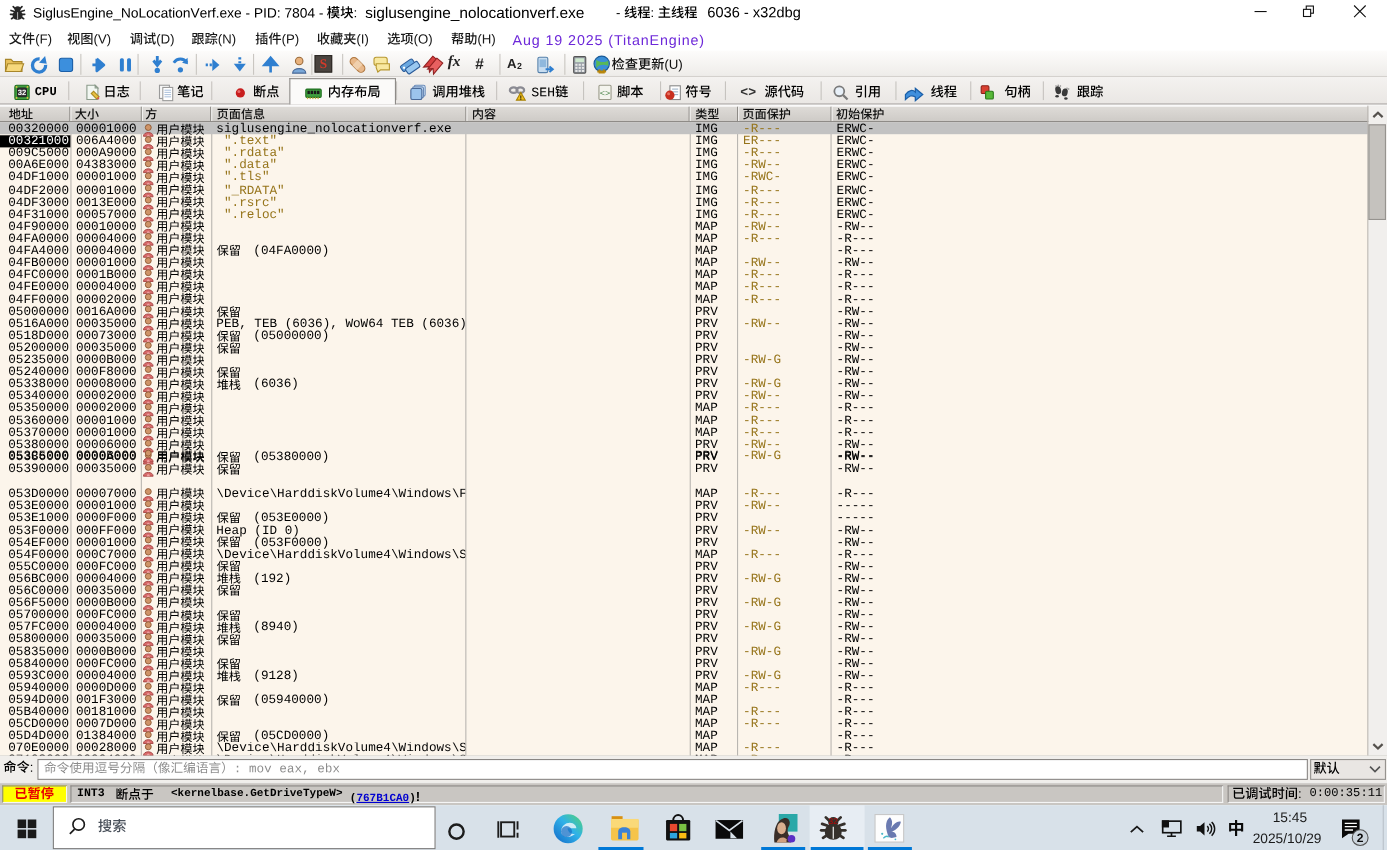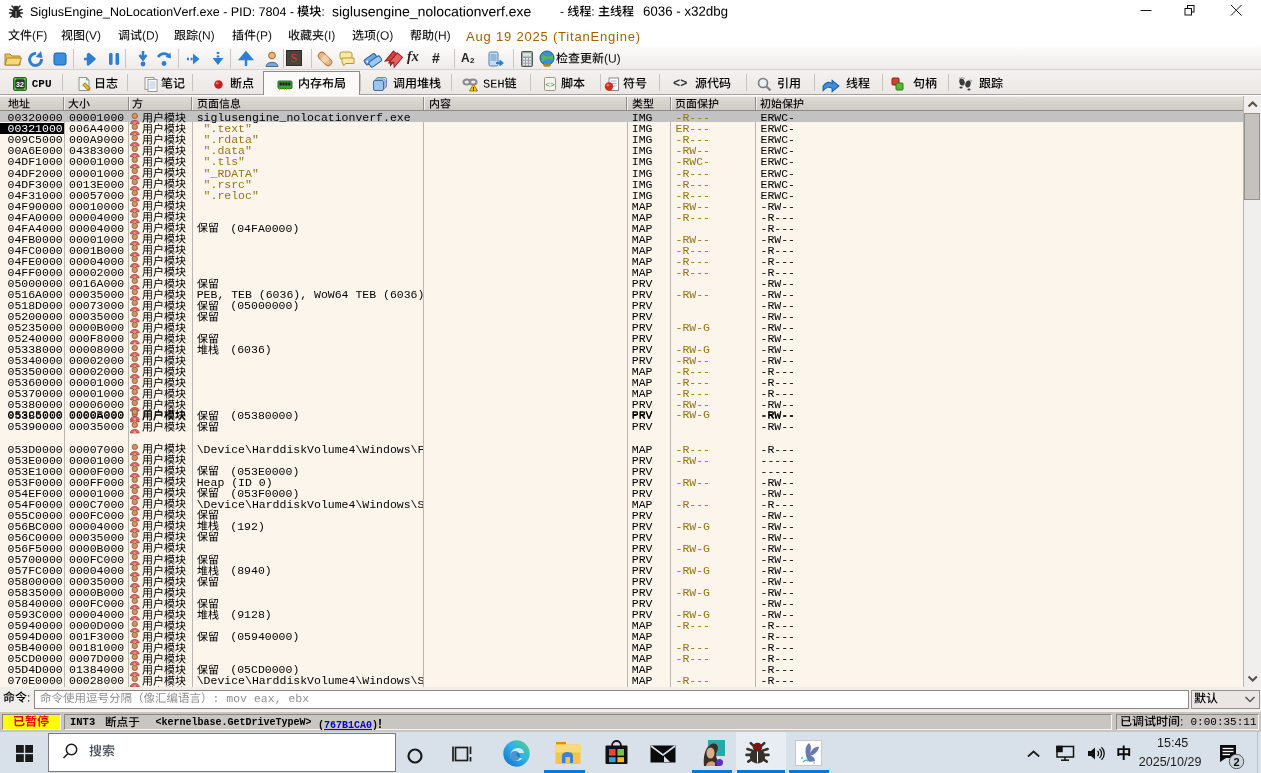--- a/index.html
+++ b/index.html
@@ -208,21 +208,21 @@
   </svg>
 <svg style="position:absolute;left:410px;top:29.2px;" width="41.66" height="12.72" fill="#1a1a1a">
     <g transform="translate(0 10.56)">
       <use href="#g60" transform="translate(0 0) scale(0.012 -0.012)"></use>
       <use href="#g61" transform="translate(12 0) scale(0.012 -0.012)"></use>
       <use href="#g44" transform="translate(24 0) scale(0.005859 -0.005859)"></use>
       <use href="#g62" transform="translate(28 0) scale(0.005859 -0.005859)"></use>
       <use href="#g46" transform="translate(36.66 0) scale(0.005859 -0.005859)"></use>
     </g>
   </svg>
-<div style="position:absolute;left:466px;top:28.5px;font:400 13px 'Liberation Sans';color:#a16207;white-space:pre;letter-spacing:0.8px;">Aug 19 2025 (TitanEngine)</div>
+<div style="position:absolute;left:466px;top:28.5px;font:400 13px 'Liberation Sans';color:#6d28d9;white-space:pre;letter-spacing:0.8px;">Aug 19 2025 (TitanEngine)</div>
 <div style="position:absolute;left:0;top:46px;width:1261px;height:24px;background:linear-gradient(#fdfcfb,#eeece9);border-bottom:1px solid #d4d1cd"></div>
 <svg class="abs" style="left:4px;top:49.5px" width="18" height="18" viewBox="0 0 18 18">
     <path d="M1 4 L6 4 L8 6 L16 6 L16 15 L1 15 Z" fill="#e8c05a" stroke="#a8862a" stroke-width="1"></path>
     <path d="M3 8 L17.5 8 L15 15 L1 15 Z" fill="#f6d87c" stroke="#a8862a" stroke-width="1"></path>
   </svg>
 <svg class="abs" style="left:27px;top:49.5px" width="18" height="18" viewBox="0 0 18 18">
     <path d="M14.5 9 A6 6 0 1 1 9 3.5" fill="none" stroke="#2f7fd0" stroke-width="3"></path>
     <path d="M14 1 L15.5 8 L8.5 7 Z" fill="#2f7fd0"></path>
   </svg>
 <svg class="abs" style="left:51px;top:49.5px" width="18" height="18" viewBox="0 0 18 18">

